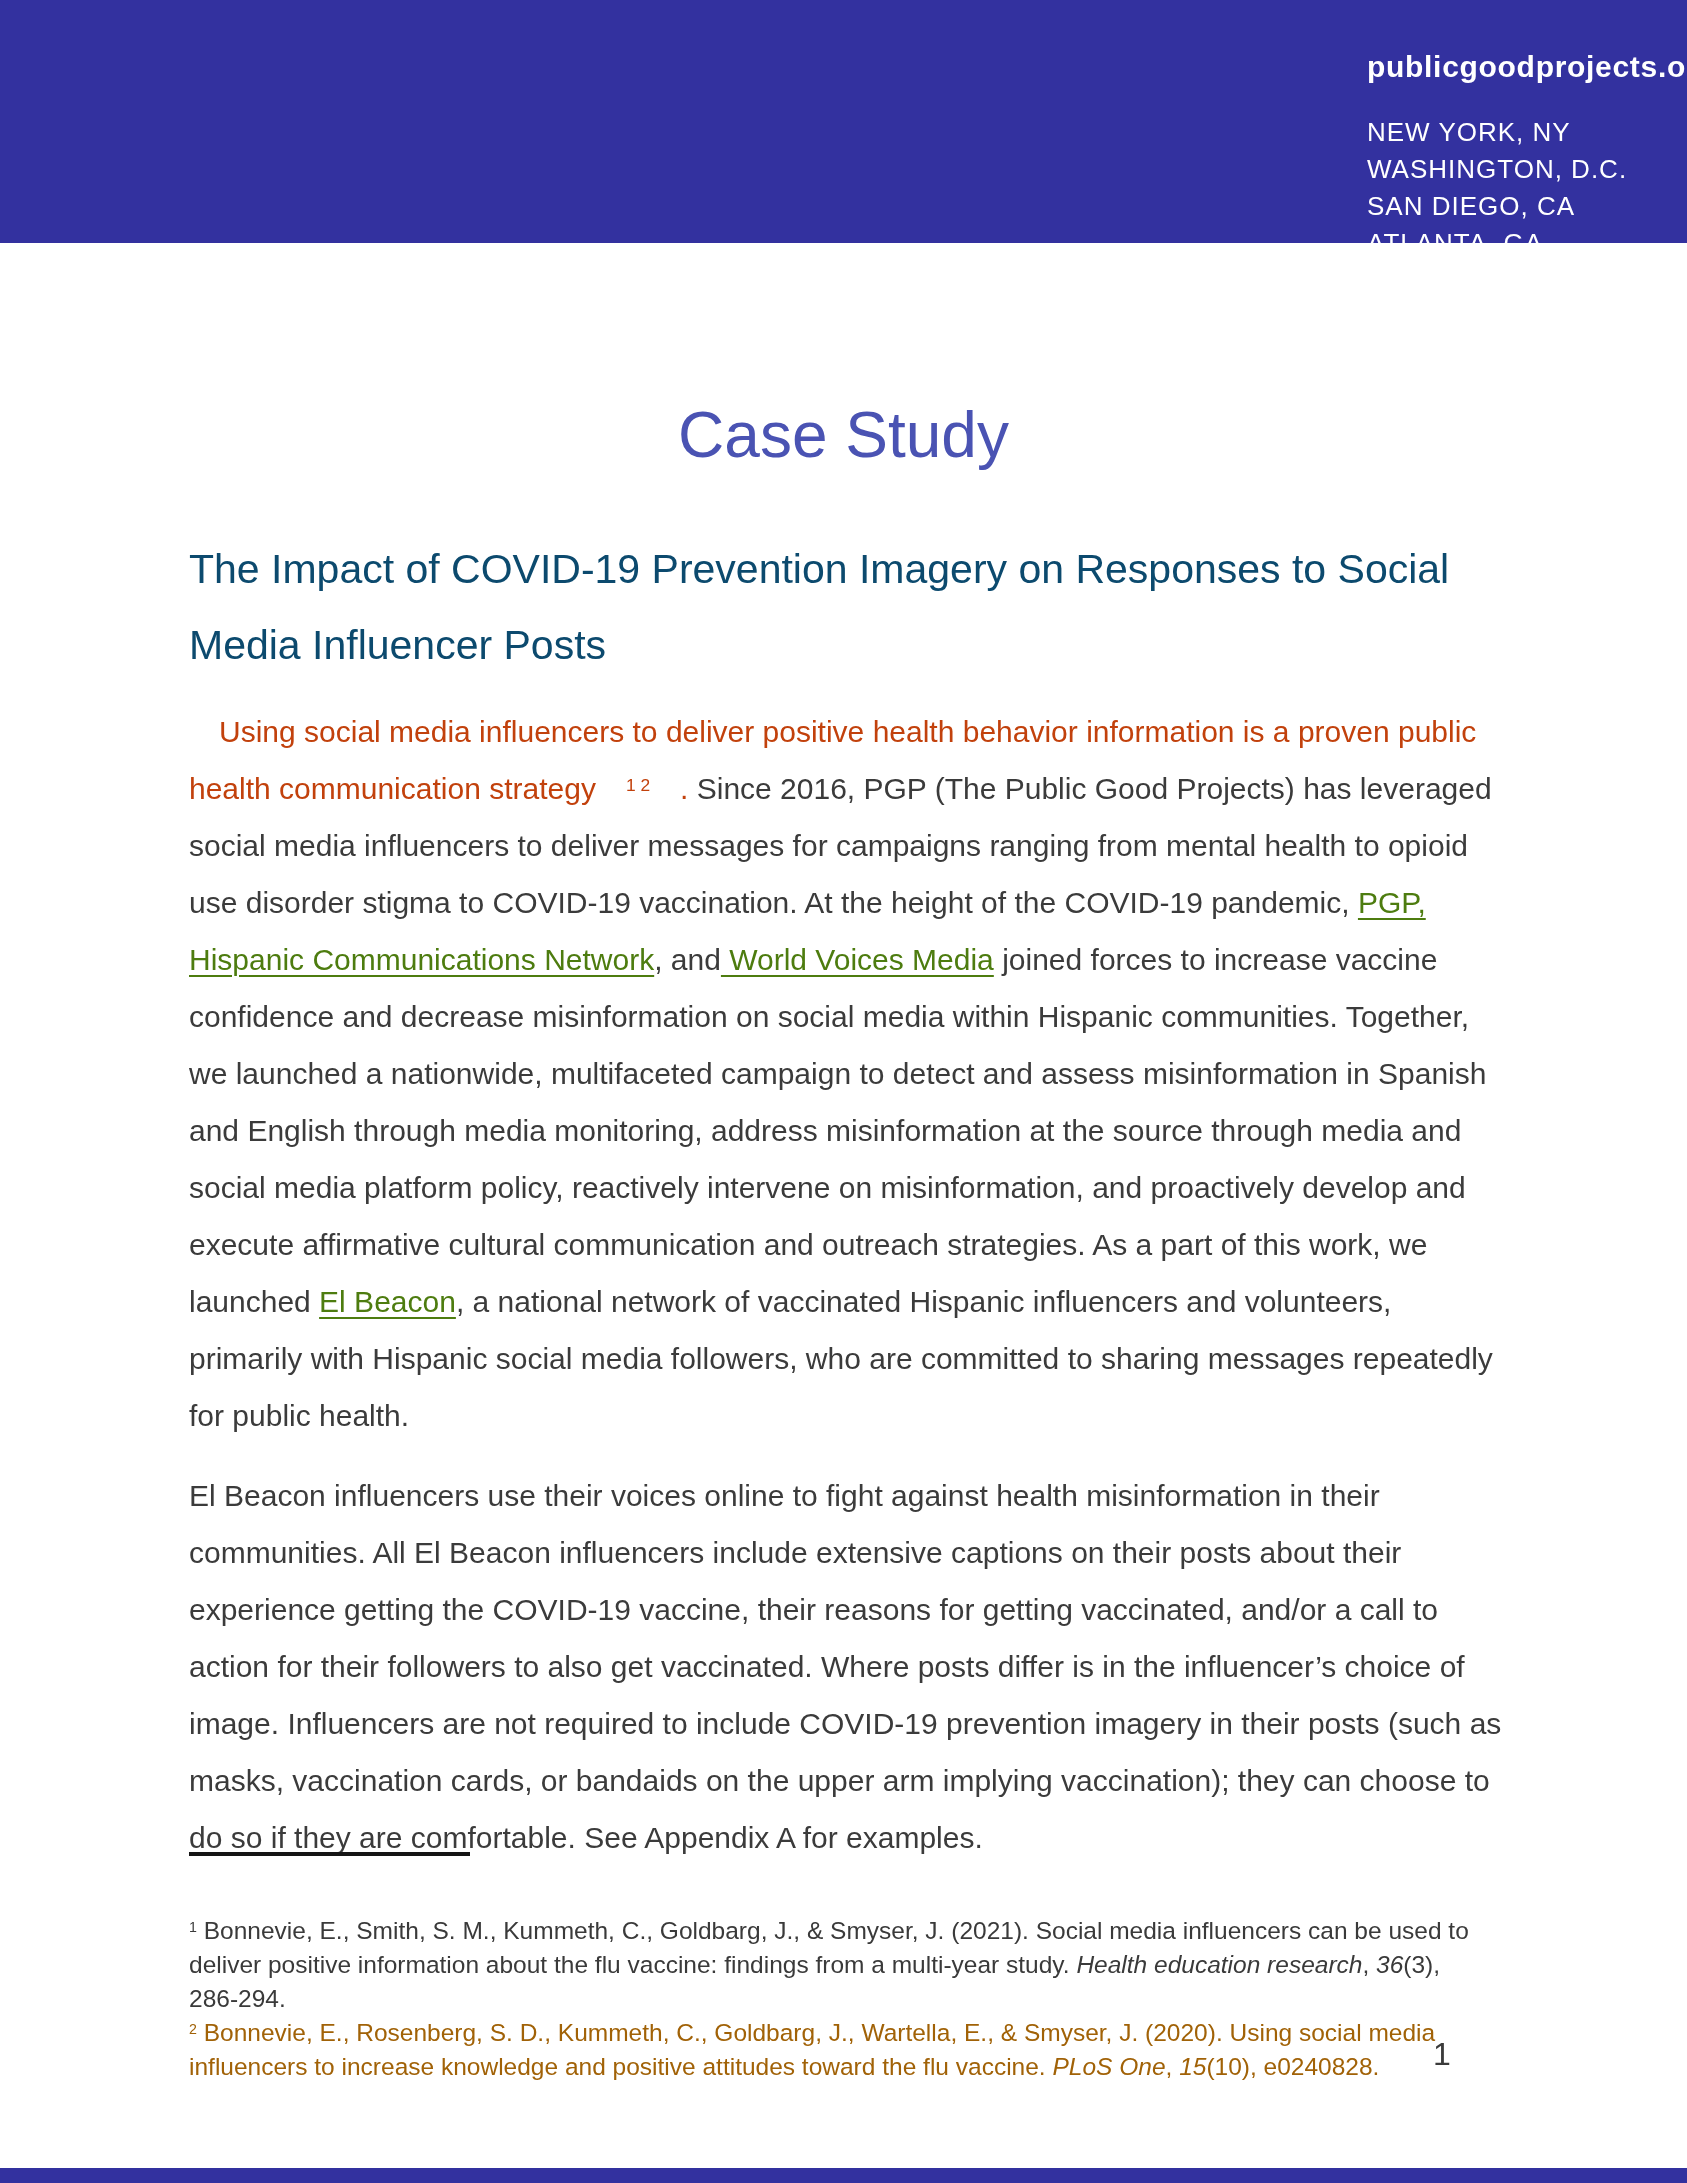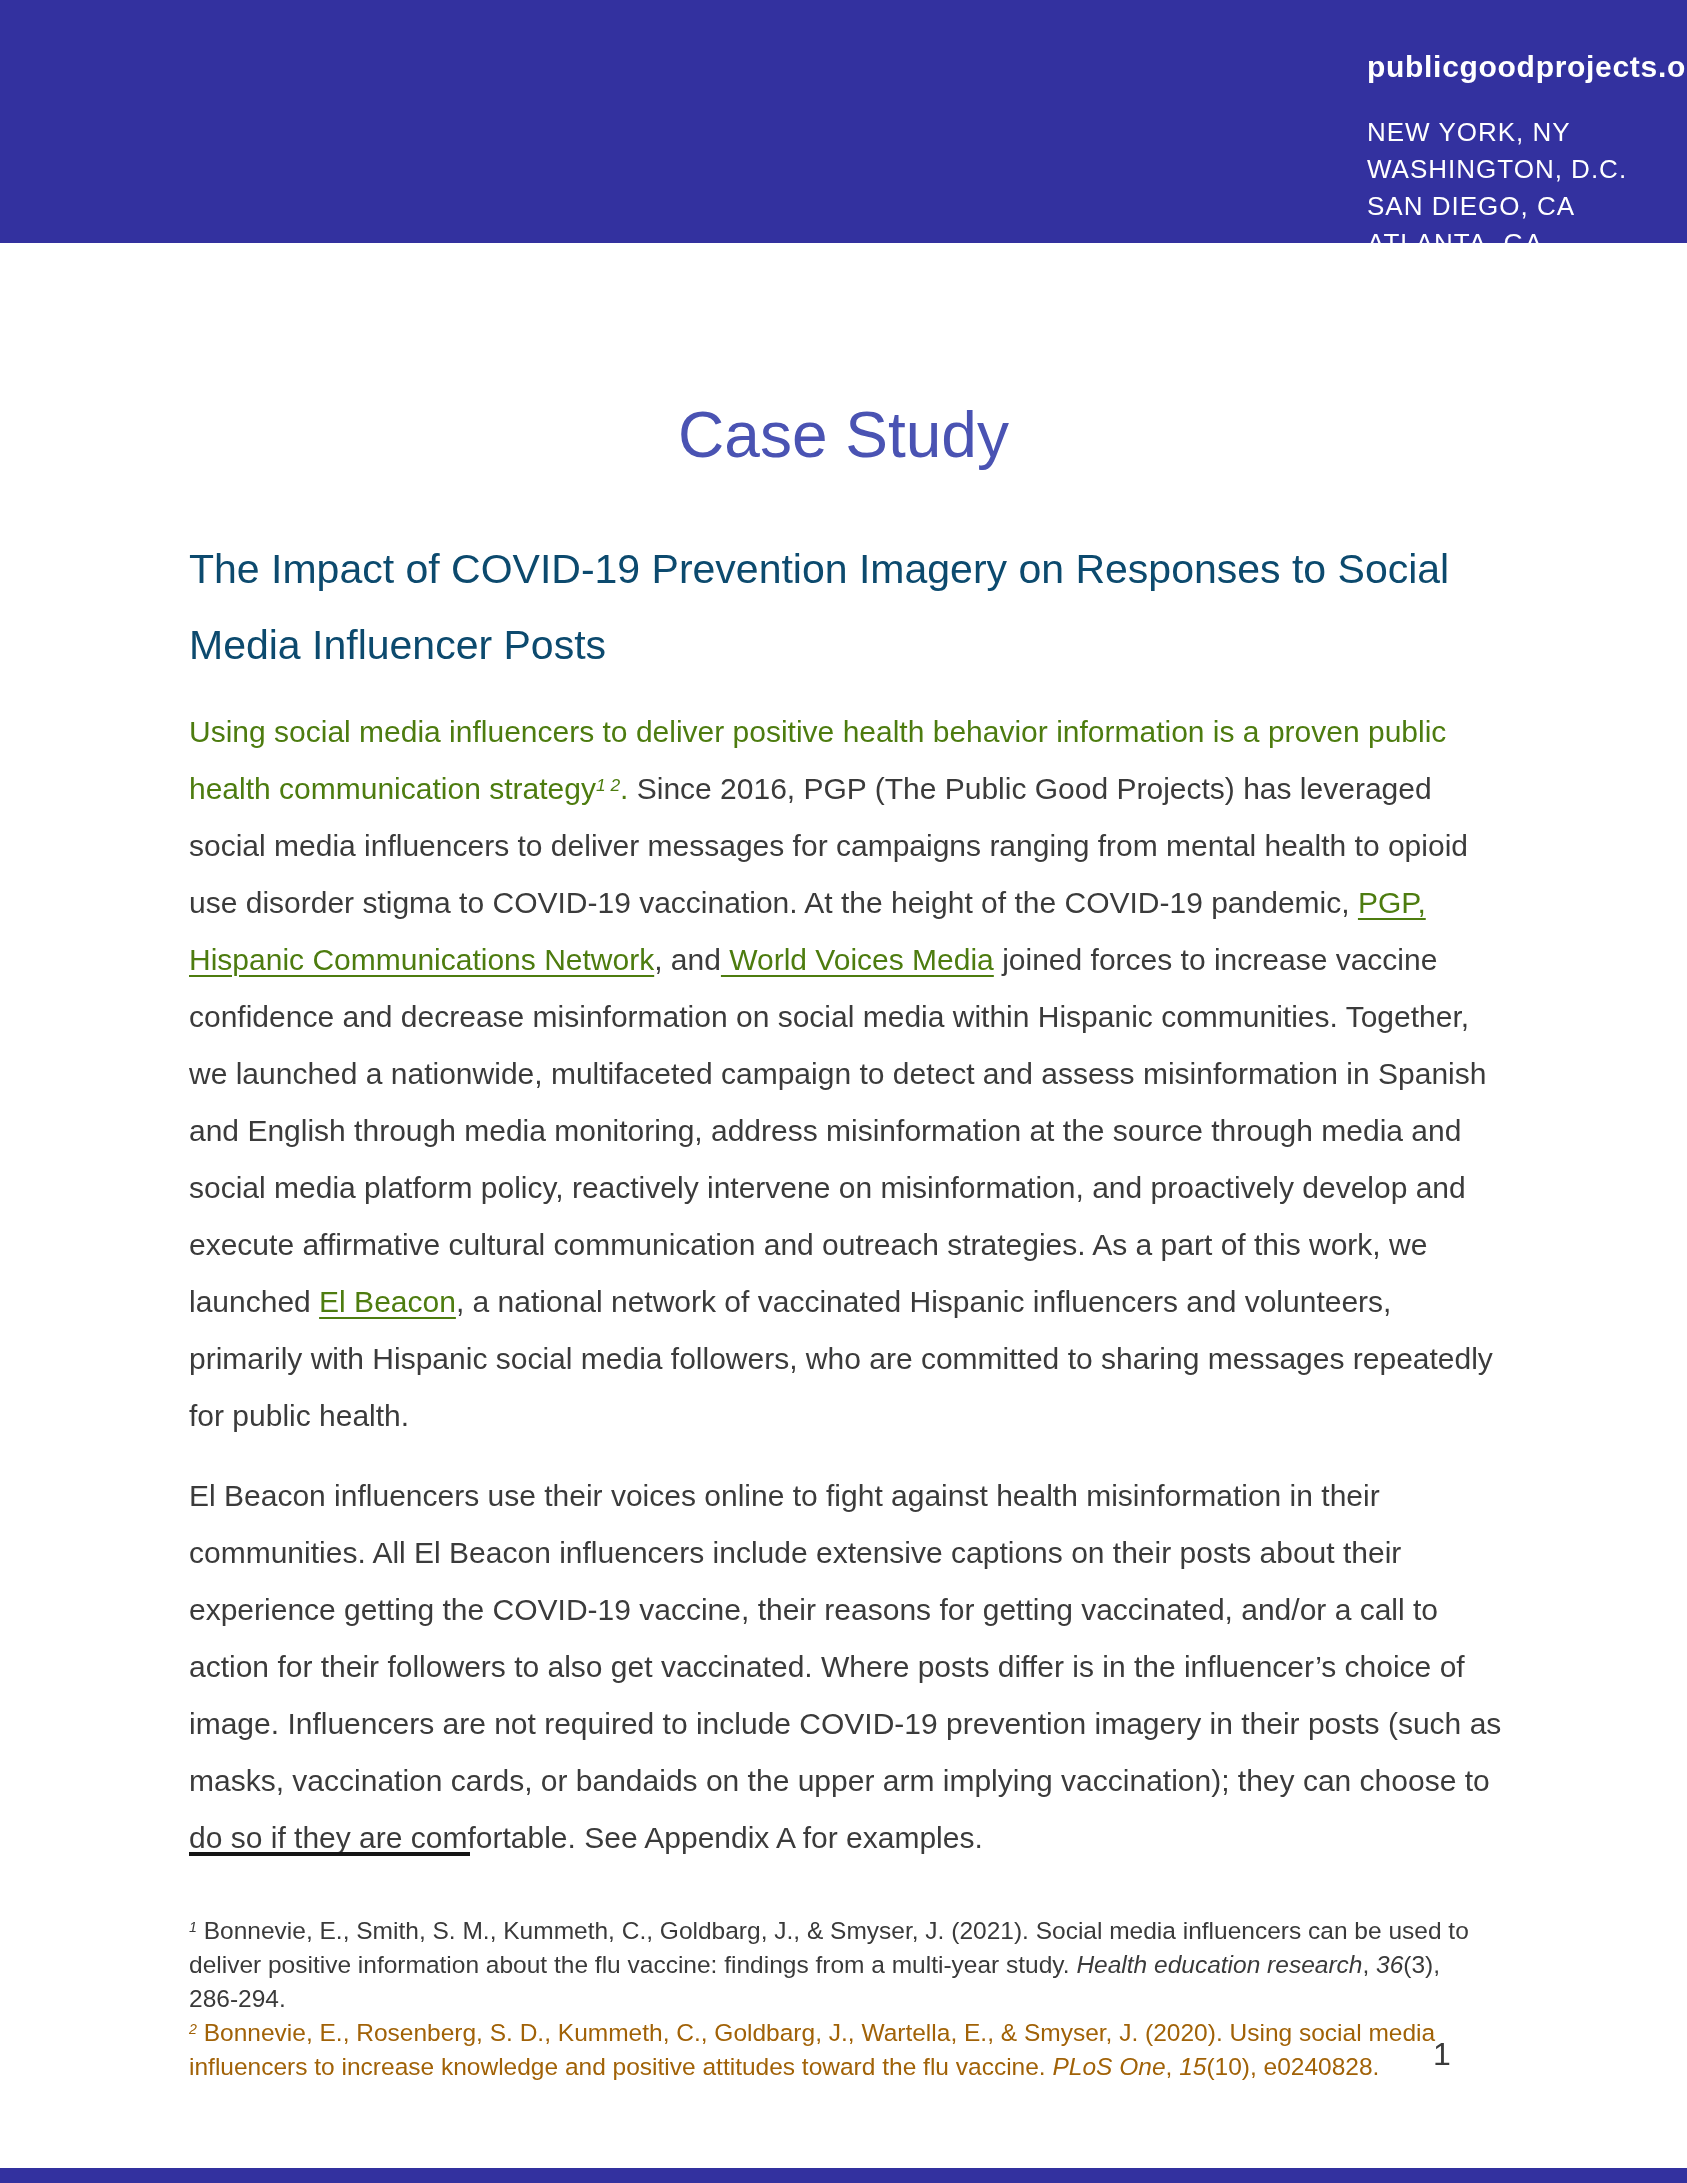--- a/index.html
+++ b/index.html
@@ -30,25 +30,25 @@
     font-size:64px; font-weight:300; color:#4a53b3;
   }
   .doc-heading {
     position:absolute; top:531px; left:189px; width:1317px;
     font-size:41px; line-height:76px; font-weight:300; color:#0c4a6e;
   }
   .para { position:absolute; left:189px; width:1315px; font-size:30px; line-height:57px; color:#3b3b3b; font-weight:400; }
   .para-1 { top:703px; }
   .para-2 { top:1467px; }
 
-  .run-teal { color:#4d7c0f; }
+  .run-teal { color:#c2410c;margin-left:30px; }
   .run-plain { color:#3b3b3b; }
   .run-link { color:#4d7c0f; text-decoration-thickness:2px; text-underline-offset:5.3px; cursor:pointer; }
   .run-italic { font-style:italic; }
-  .sup { font-size:58%; position:relative; top:-0.48em; line-height:0;font-style:italic; }
+  .sup { font-size:58%; position:relative; top:-0.48em; line-height:0; }
 
   
   .fn-separator { position:absolute; left:189px; top:1852px; width:281px; height:4px; background:#151515; }
   .footnotes { position:absolute; left:189px; top:1914px; width:1297px; font-size:24.5px; line-height:34px; }
   .footnote-1 { color:#3a3a3a; }
   .footnote-2 { color:#a16207; }
 
   .page-number { position:absolute; top:2036px; left:1422px; width:40px; text-align:center; font-size:32px; color:#3b3b3b; }
 
   .footer-bar { position:absolute; left:0; bottom:0; width:1687px; height:14.6px; background:#33319f; }

